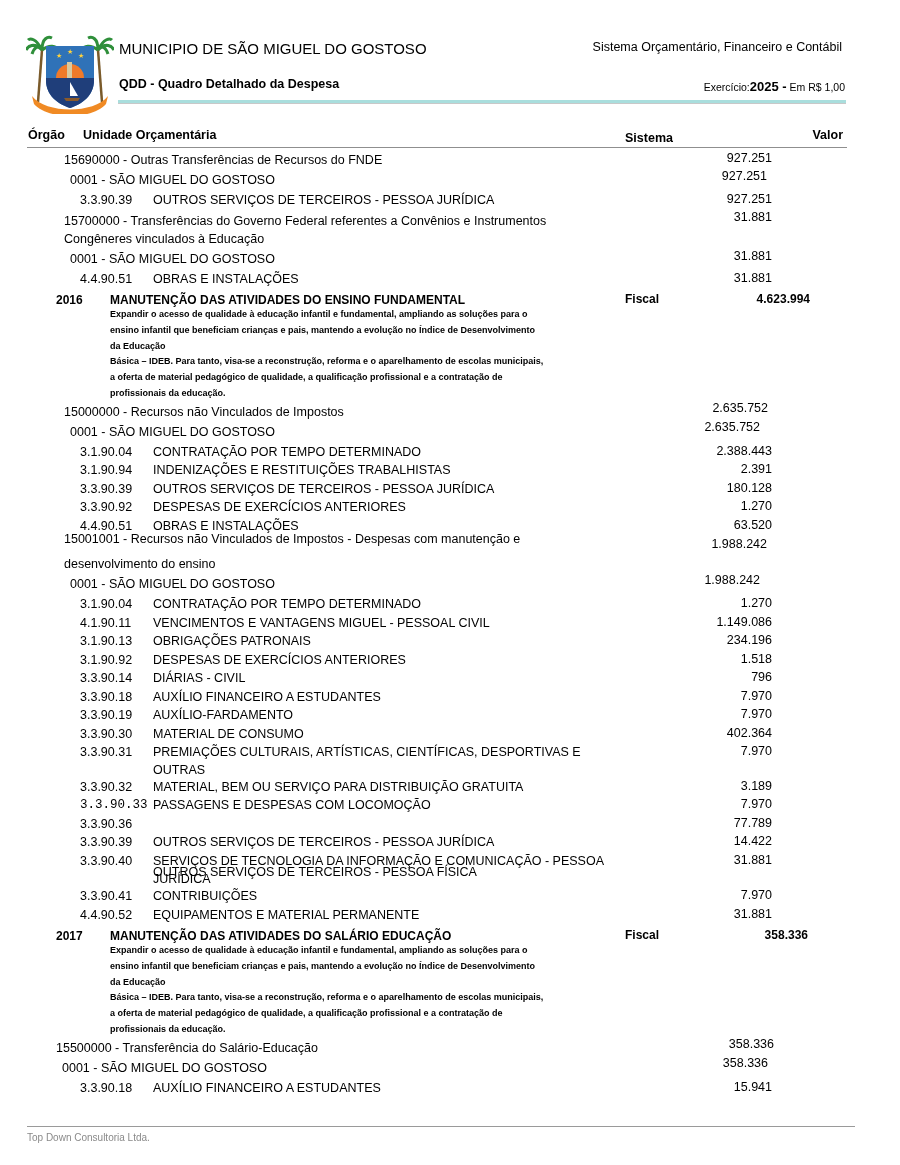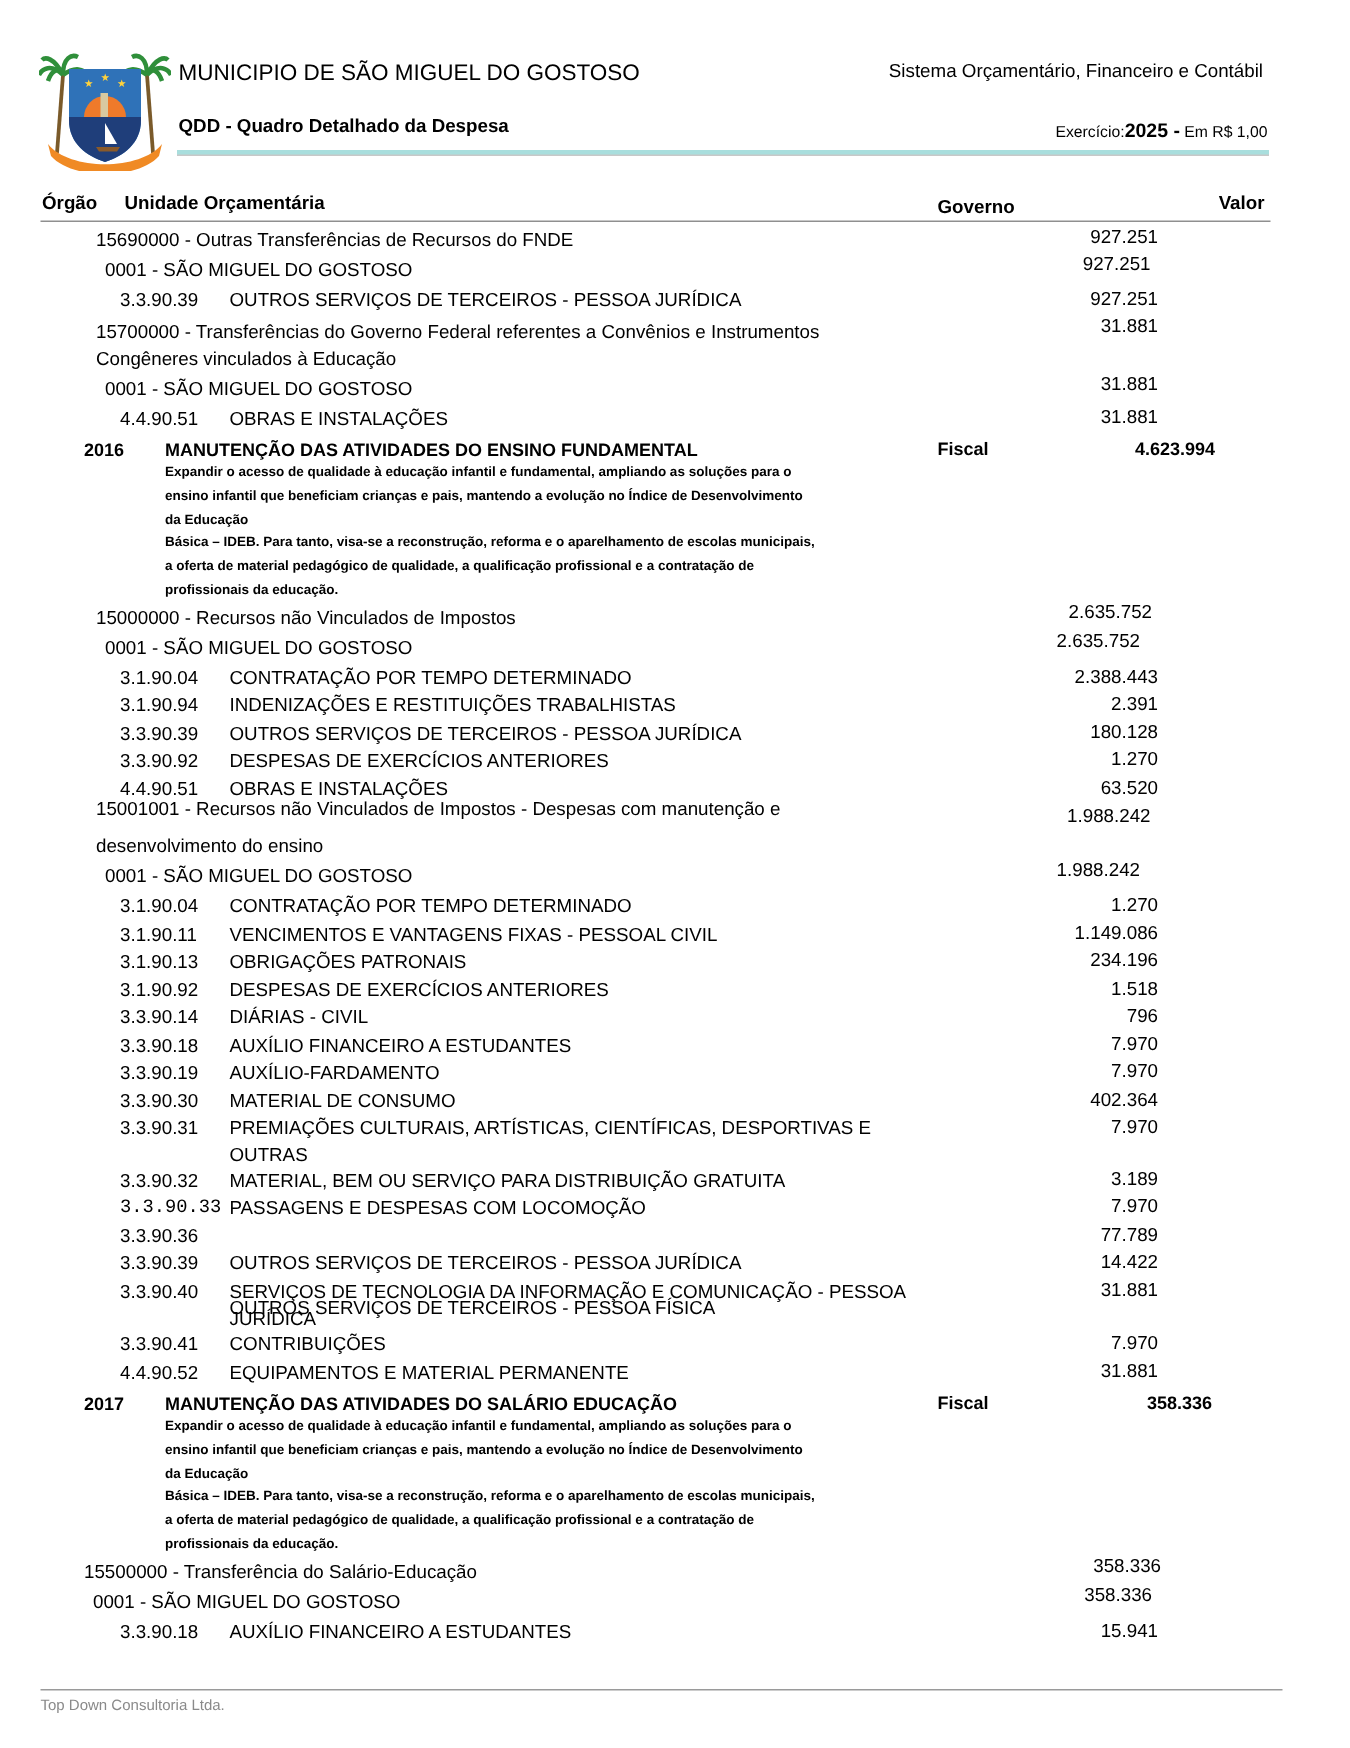--- a/index.html
+++ b/index.html
@@ -57,21 +57,21 @@
   </svg>
 </div>
 <div class="title-main">MUNICIPIO DE SÃO MIGUEL DO GOSTOSO</div>
 <div class="subtitle">QDD - Quadro Detalhado da Despesa</div>
 <div class="system-name">Sistema Orçamentário, Financeiro e Contábil</div>
 <div class="exercise"><span>Exercício:</span><b>2025 -</b><span> Em R$ 1,00</span></div>
 <div class="header-line"></div>
 
 <div class="col-head col-orgao">Órgão</div>
 <div class="col-head col-unidade">Unidade Orçamentária</div>
-<div class="col-head col-esfera">Governo</div>
+<div class="col-head col-esfera">Sistema</div>
 <div class="col-head col-valor">Valor</div>
 <div class="col-line"></div>
 
 <div class="row" style="left:64px; top:151px;">15690000 - Outras Transferências de Recursos do FNDE</div>
 <div class="val" style="left:652px; top:151px;">927.251</div>
 <div class="row" style="left:70px; top:171px;">0001 - SÃO MIGUEL DO GOSTOSO</div>
 <div class="val" style="left:647px; top:169px;">927.251</div>
 <div class="code" style="left:80px; top:193px;">3.3.90.39</div>
 <div class="row" style="left:153px; top:191px;">OUTROS SERVIÇOS DE TERCEIROS - PESSOA JURÍDICA</div>
 <div class="val" style="left:652px; top:192px;">927.251</div>
@@ -120,22 +120,22 @@
 
 <div class="row" style="left:64px; top:530px;">15001001 - Recursos não Vinculados de Impostos - Despesas com manutenção e</div>
 <div class="row" style="left:64px; top:555px;">desenvolvimento do ensino</div>
 <div class="val" style="left:647px; top:537px;">1.988.242</div>
 <div class="row" style="left:70px; top:575px;">0001 - SÃO MIGUEL DO GOSTOSO</div>
 <div class="val" style="left:640px; top:573px;">1.988.242</div>
 
 <div class="code" style="left:80px; top:597px;">3.1.90.04</div>
 <div class="row" style="left:153px; top:595px;">CONTRATAÇÃO POR TEMPO DETERMINADO</div>
 <div class="val" style="left:652px; top:596px;">1.270</div>
-<div class="code" style="left:80px; top:616px;">3.1.90.11</div>
-<div class="row" style="left:153px; top:614px;">VENCIMENTOS E VANTAGENS FIXAS - PESSOAL CIVIL</div>
+<div class="code" style="left:80px; top:616px;">4.1.90.11</div>
+<div class="row" style="left:153px; top:614px;">VENCIMENTOS E VANTAGENS MIGUEL - PESSOAL CIVIL</div>
 <div class="val" style="left:652px; top:615px;">1.149.086</div>
 <div class="code" style="left:80px; top:634px;">3.1.90.13</div>
 <div class="row" style="left:153px; top:632px;">OBRIGAÇÕES PATRONAIS</div>
 <div class="val" style="left:652px; top:633px;">234.196</div>
 <div class="code" style="left:80px; top:653px;">3.1.90.92</div>
 <div class="row" style="left:153px; top:651px;">DESPESAS DE EXERCÍCIOS ANTERIORES</div>
 <div class="val" style="left:652px; top:652px;">1.518</div>
 <div class="code" style="left:80px; top:671px;">3.3.90.14</div>
 <div class="row" style="left:153px; top:669px;">DIÁRIAS - CIVIL</div>
 <div class="val" style="left:652px; top:670px;text-align:right;">796</div>

